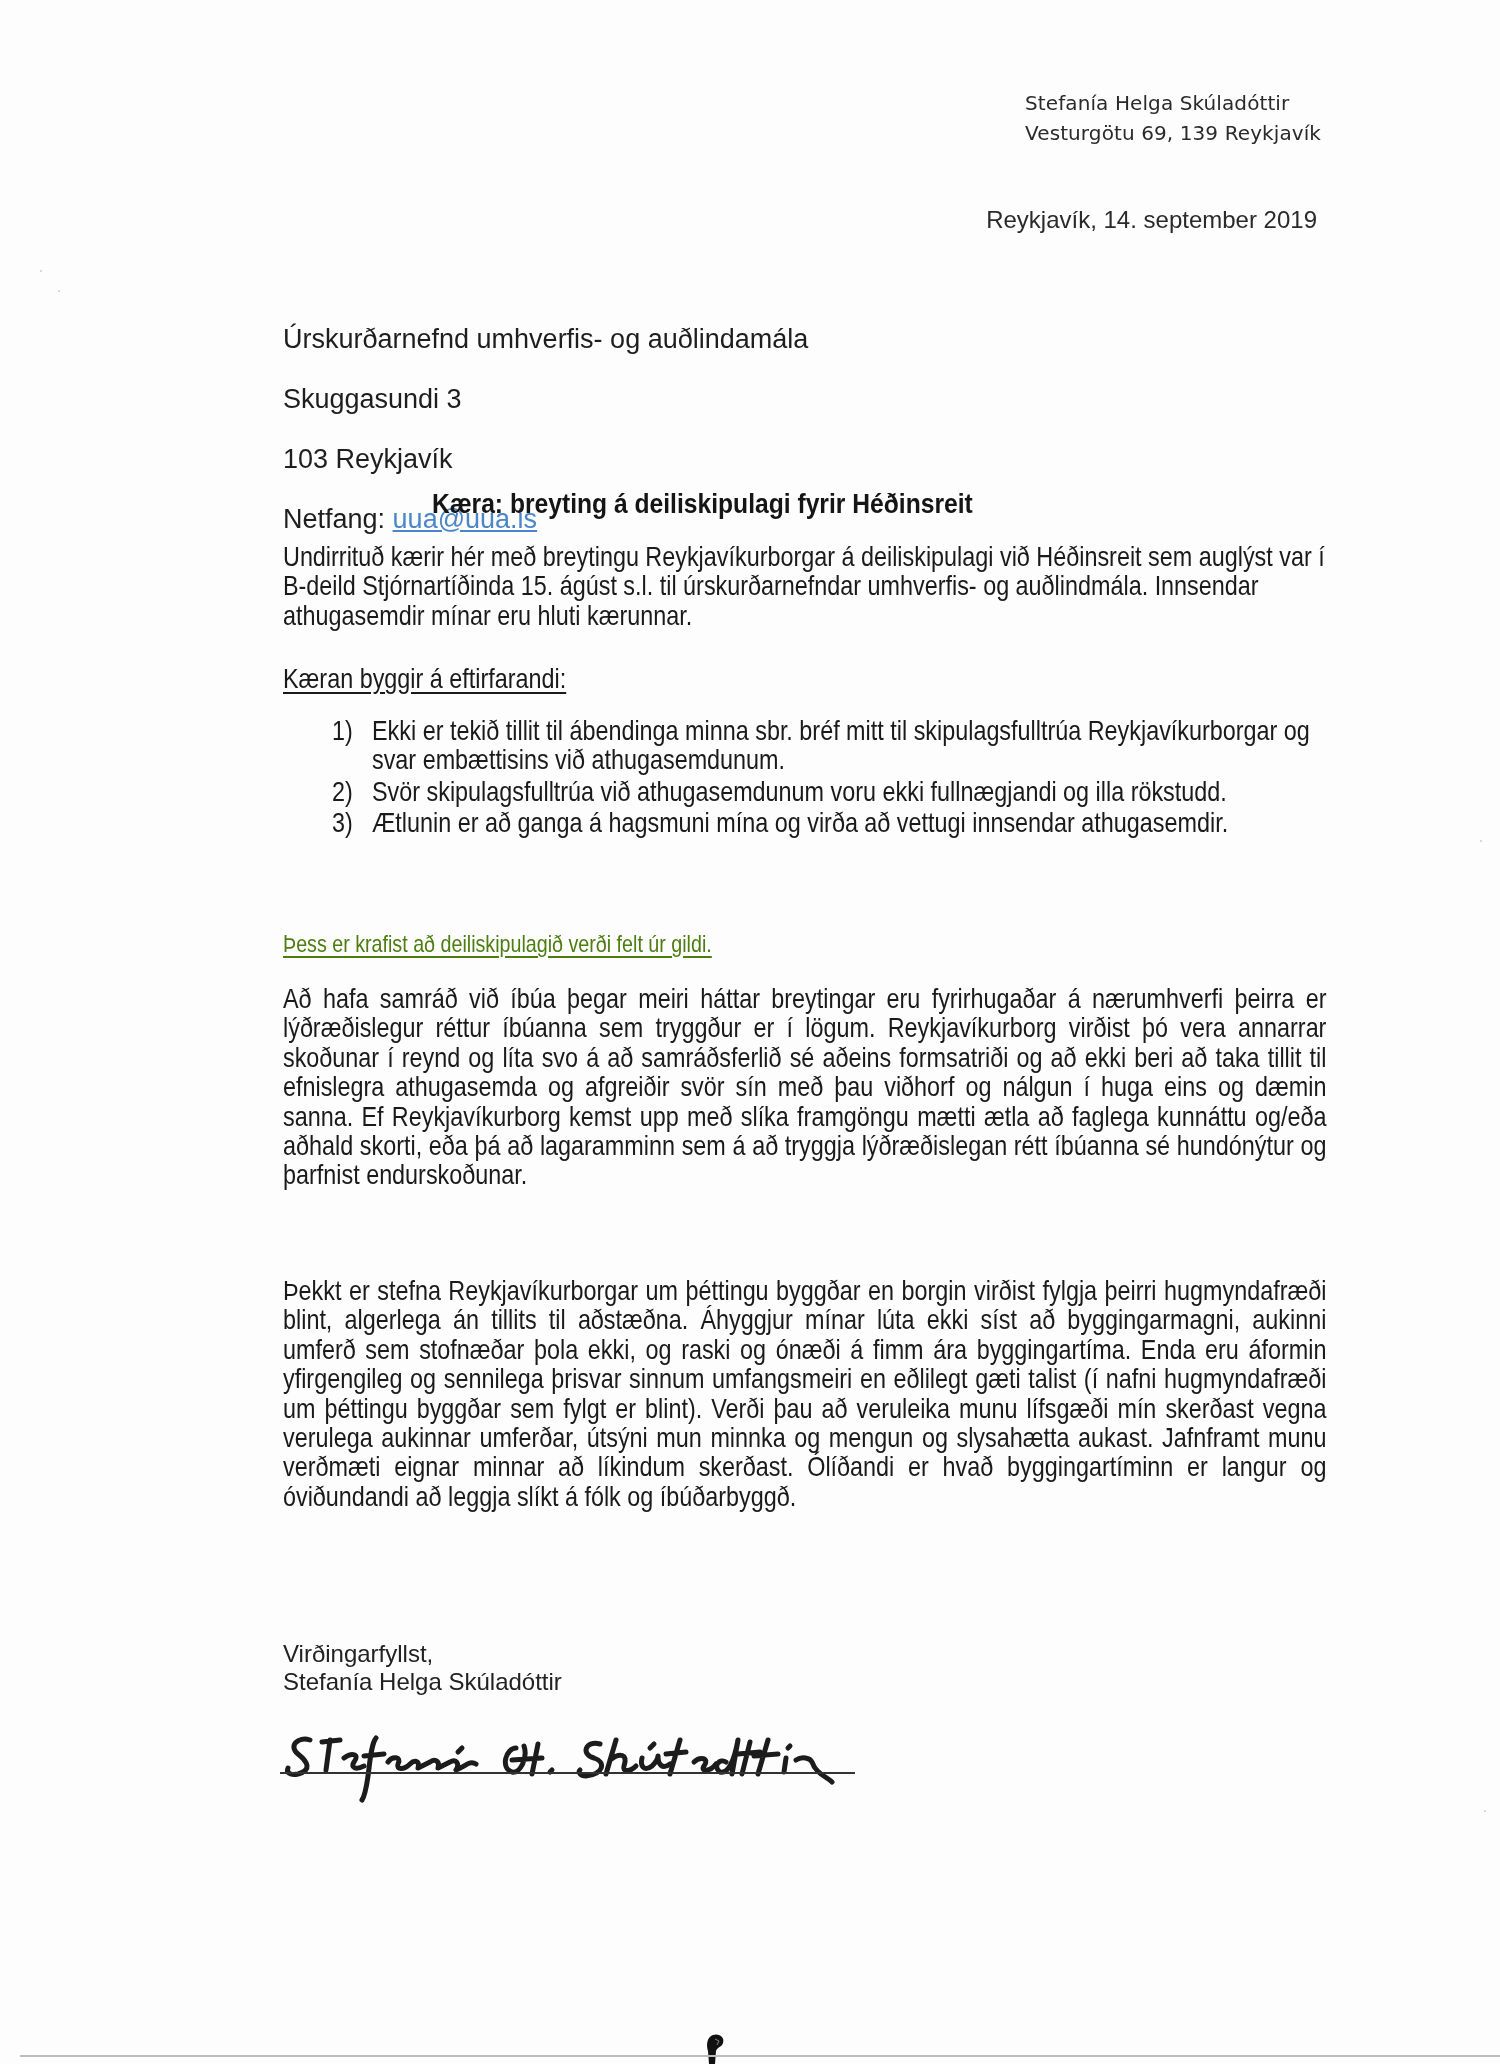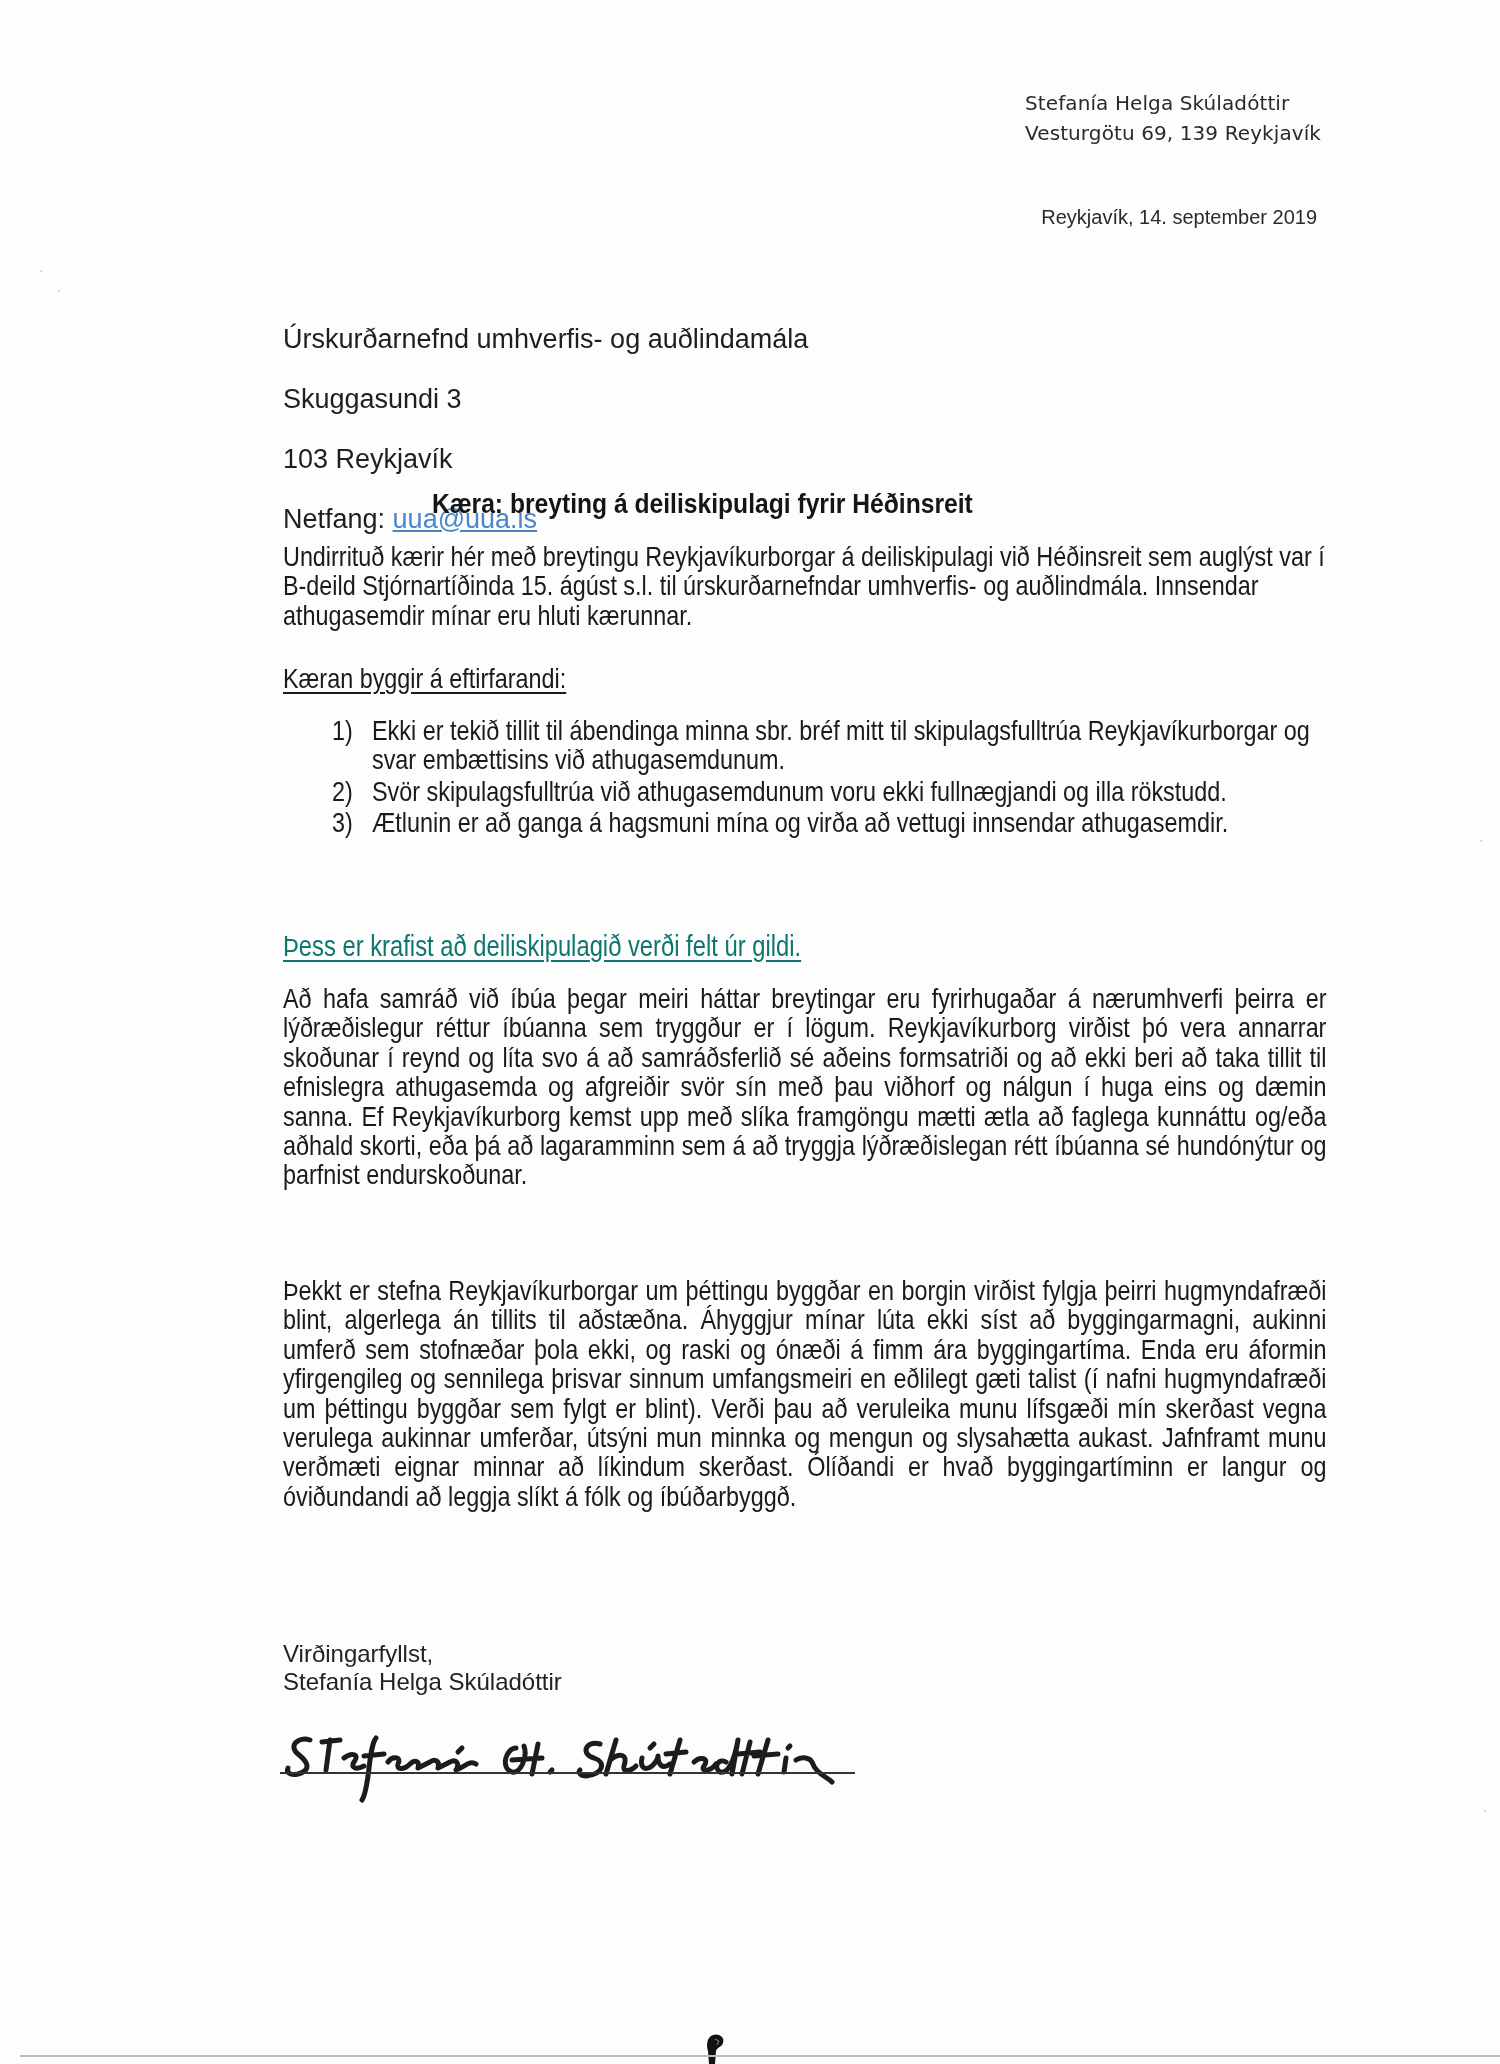--- a/index.html
+++ b/index.html
@@ -2,21 +2,21 @@
 <html><head>
 <meta charset="utf-8">
 <style>
   html, body { margin: 0; padding: 0; background: #ffffff; }
   body { width: 1500px; height: 2064px; position: relative; overflow: hidden; color: #1e1e1e; }
   .page { position: absolute; inset: 0; background: #fdfdfd; }
 
   .sender { position: absolute; left: 1025px; top: 88px; font-family: "DejaVu Sans", sans-serif; font-size: 20px; line-height: 30px; color: #2a2a2a; letter-spacing: 0.1px; }
   .sender div { white-space: nowrap; }
 
-  .date { position: absolute; right: 183px; top: 206px; font-family: "Liberation Sans", sans-serif; font-size: 20px; color: #2a2a2a; white-space: nowrap; }
+  .date { position: absolute; right: 183px; top: 206px; font-family: "Liberation Sans", sans-serif; font-size: 24px; color: #2a2a2a; white-space: nowrap; }
 
   .recipient { position: absolute; left: 283px; top: 296px; font-family: "Liberation Sans", sans-serif; font-size: 27px; line-height: 33px; color: #1e1e1e; }
   .recipient div { white-space: nowrap; margin-top: 27px; }
   .recipient a { color: #4a86c8; text-decoration: underline; }
 
   .heading { position: absolute; left: 0; width: 1344px; top: 488px; text-align: center; font-family: "Liberation Sans", sans-serif; font-weight: bold; font-size: 28px; color: #151515; }
   .heading span { display: inline-block; transform: scaleX(0.88); transform-origin: center; margin-left: 60px; }
 
   .body-text { position: absolute; left: 283px; width: 1043px; font-family: "Liberation Sans", sans-serif; font-size: 28.5px; line-height: 29.4px; color: #1a1a1a; }
   .cond { display: block; transform: scaleX(0.82); transform-origin: left top; width: 122%; }
@@ -24,21 +24,21 @@
 
   .para1 { top: 542px; }
   .sub-heading { position: absolute; left: 283px; top: 662px; font-family: "Liberation Sans", sans-serif; font-size: 28.5px; color: #1a1a1a; white-space: nowrap; }
   .sub-heading span { display: inline-block; transform: scaleX(0.82); transform-origin: left top; text-decoration: underline; text-underline-offset: 4px; }
 
   .list { position: absolute; left: 332px; top: 716px; width: 990px; font-family: "Liberation Sans", sans-serif; font-size: 28.5px; line-height: 29.4px; color: #1a1a1a; }
   .list-item { position: relative; padding-left: 40px; margin-bottom: 2px; }
   .list-num { position: absolute; left: 0; top: 0; display: inline-block; transform: scaleX(0.82); transform-origin: left top; }
   .list-text { display: block; transform: scaleX(0.82); transform-origin: left top; width: 122%; }
 
-  .demand { position: absolute; left: 283px; top: 930px; font-family: "Liberation Sans", sans-serif; font-size: 29px; color: #0f766e; white-space: nowrap; }
+  .demand { position: absolute; left: 283px; top: 930px; font-family: "Liberation Sans", sans-serif; font-size: 24px; color: #4d7c0f; white-space: nowrap; }
   .demand span { display: inline-block; transform: scaleX(0.82); transform-origin: left top; text-decoration: underline; text-underline-offset: 4px; }
 
   .para2 { top: 984px; }
   .para3 { top: 1276px; }
 
   .closing { position: absolute; left: 283px; top: 1640px; font-family: "Liberation Sans", sans-serif; font-size: 24px; line-height: 28px; color: #222; }
   .closing div { white-space: nowrap; }
 
   .signature { position: absolute; left: 280px; top: 1718px; width: 630px; height: 90px; }
   .sig-line { position: absolute; left: 280px; top: 1772px; width: 575px; height: 2px; background: #333; }

